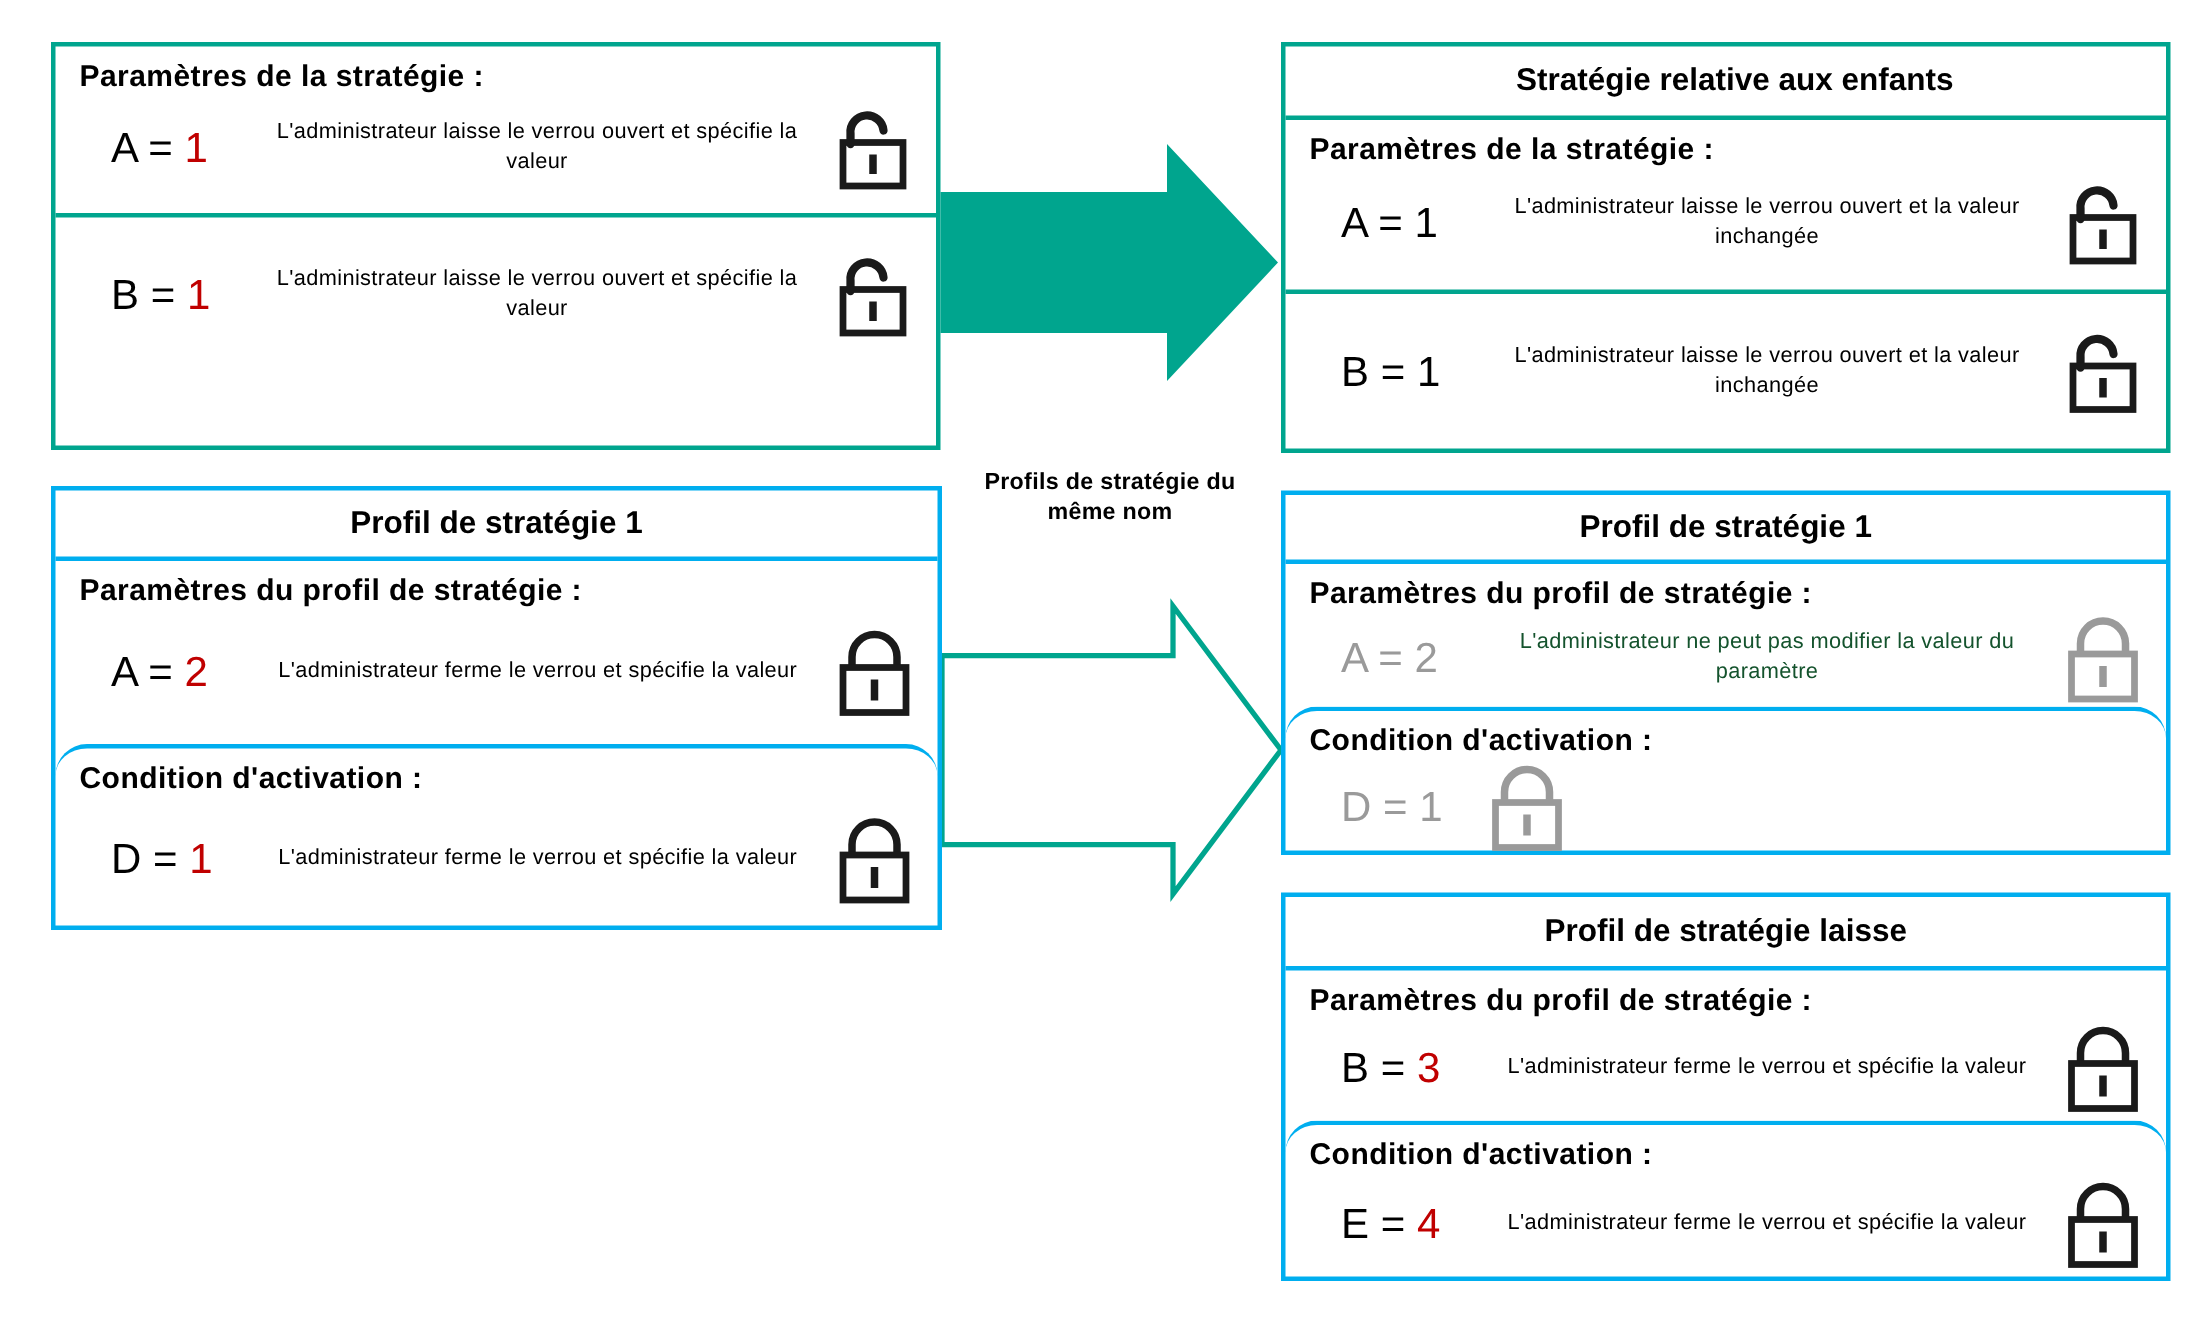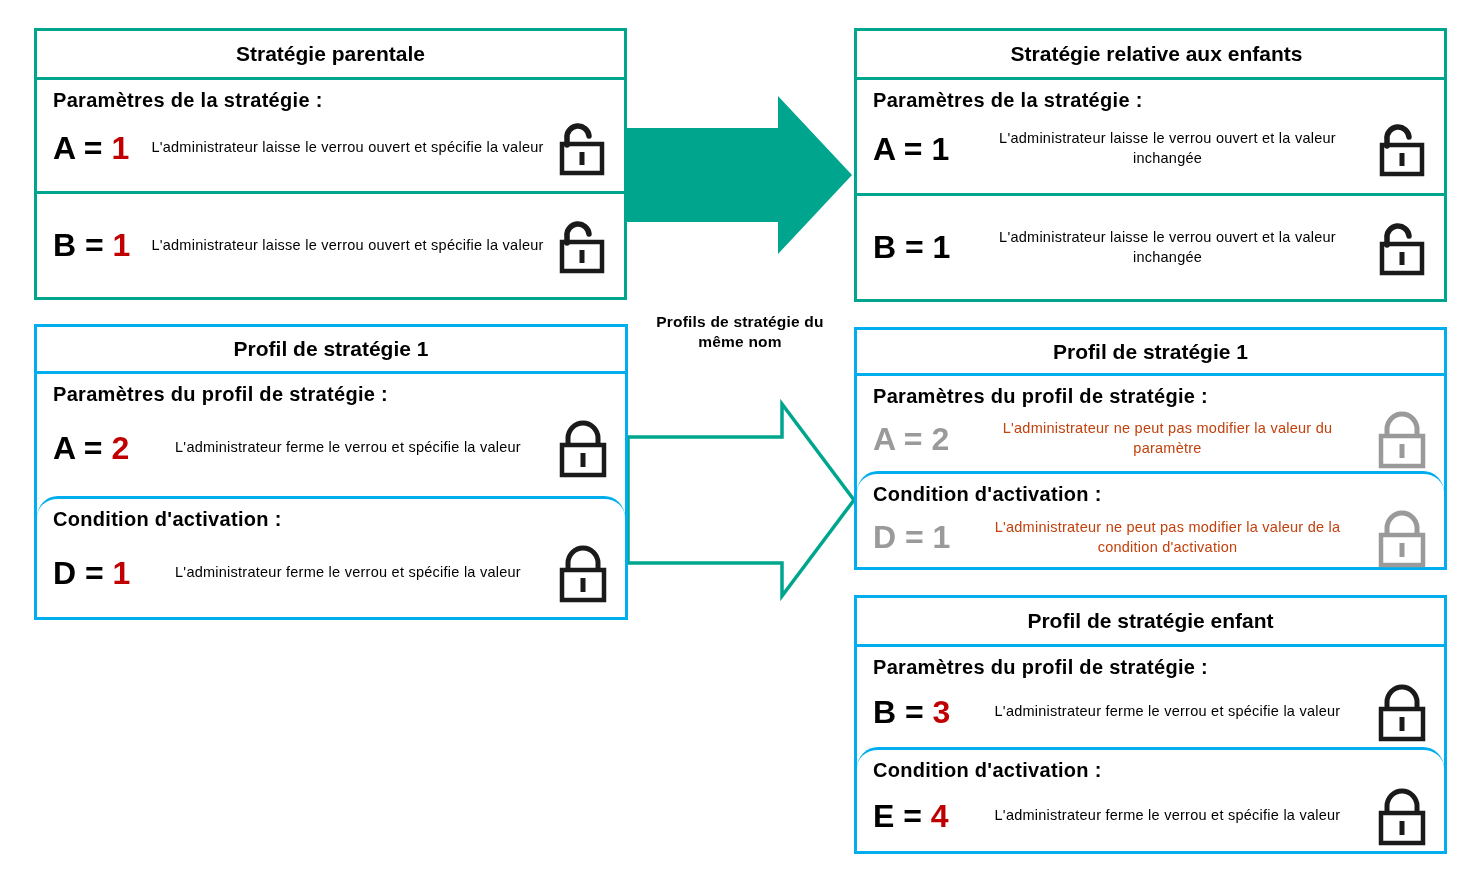--- a/index.html
+++ b/index.html
@@ -29,30 +29,30 @@
 
   .section-label{
     font-size:20px;font-weight:bold;letter-spacing:.3px;
     padding:9px 0 0 16px;white-space:nowrap;
   }
   .row{
     display:flex;align-items:center;box-sizing:border-box;
     padding:0 10px 0 16px;
   }
   .kv{
-    font-size:32px;font-weight:bold;white-space:nowrap;
-    flex:0 0 auto;min-width:92px;
+    font-size:28px;font-weight:normal;white-space:nowrap;
+    flex:0 0 auto;min-width:92px;margin-left:21px;
   }
   .kv .num{color:#c00000;}
   .kv.muted,.kv.muted .num{color:#9a9a9a;}
   .desc{
     flex:1 1 auto;text-align:center;font-size:14.5px;line-height:1.35;
     letter-spacing:.25px;padding:0 6px;
   }
-  .desc.muted{color:#c2410c;}
+  .desc.muted{color:#14532d;}
   .lockcell{flex:0 0 auto;width:64px;display:flex;justify-content:center;align-items:center;}
 
   
   .lock{display:block;}
 
   
   .caption{
     position:absolute;text-align:center;font-weight:bold;font-size:15.5px;
     line-height:1.32;letter-spacing:.2px;
   }
@@ -66,23 +66,20 @@
 <div id="canvas">
 
   <svg class="arrow-layer" viewBox="0 0 1474 888" width="1474" height="888">
 
     <polygon points="626,128 778,128 778,96 852,175 778,254 778,222 626,222" fill="#00a58e"></polygon>
 
     <polygon points="628,437 782,437 782,404 854,500 782,596 782,563 628,563" fill="#ffffff" stroke="#00a58e" stroke-width="3.5" stroke-linejoin="miter"></polygon>
   </svg>
 
   <div class="card teal" style="left:34px;top:28px;width:593px;height:272px;">
-    <div class="card-title" style="height:49px;font-size:21px;">
-      <span>Stratégie parentale</span>
-    </div>
 
     <div class="section" style="height:111px;">
       <div class="section-label">Paramètres de la stratégie :</div>
       <div class="row" style="height:72px;">
         <div class="kv">
           <span>A = </span><span class="num">1</span>
         </div>
         <div class="desc">L'administrateur laisse le verrou ouvert et spécifie la valeur</div>
         <div class="lockcell">
           <svg class="lock" width="56" height="58" viewBox="0 0 56 58">
@@ -216,35 +213,34 @@
         </div>
       </div>
     </div>
 
     <div class="section" style="height:96px;">
       <div class="section-label">Condition d'activation :</div>
       <div class="row" style="height:63px;">
         <div class="kv muted">
           <span>D = 1</span>
         </div>
-        <div class="desc muted">L'administrateur ne peut pas modifier la valeur de la condition d'activation</div>
         <div class="lockcell">
           <svg class="lock" width="56" height="60" viewBox="0 0 56 60">
             <path d="M13 28 V20 A15 15 0 0 1 43 20 V28" fill="none" stroke="#9a9a9a" stroke-width="5"></path>
             <rect x="7" y="27" width="42" height="30" fill="none" stroke="#9a9a9a" stroke-width="4.5"></rect>
             <rect x="25.5" y="35" width="5" height="14" fill="#9a9a9a"></rect>
           </svg>
         </div>
       </div>
     </div>
   </div>
 
   <div class="card blue" style="left:854px;top:595px;width:593px;height:259px;">
     <div class="card-title" style="height:49px;font-size:21px;">
-      <span>Profil de stratégie enfant</span>
+      <span>Profil de stratégie laisse</span>
     </div>
 
     <div class="section" style="height:100px;">
       <div class="section-label">Paramètres du profil de stratégie :</div>
       <div class="row" style="height:66px;">
         <div class="kv">
           <span>B = </span><span class="num">3</span>
         </div>
         <div class="desc">L'administrateur ferme le verrou et spécifie la valeur</div>
         <div class="lockcell">

